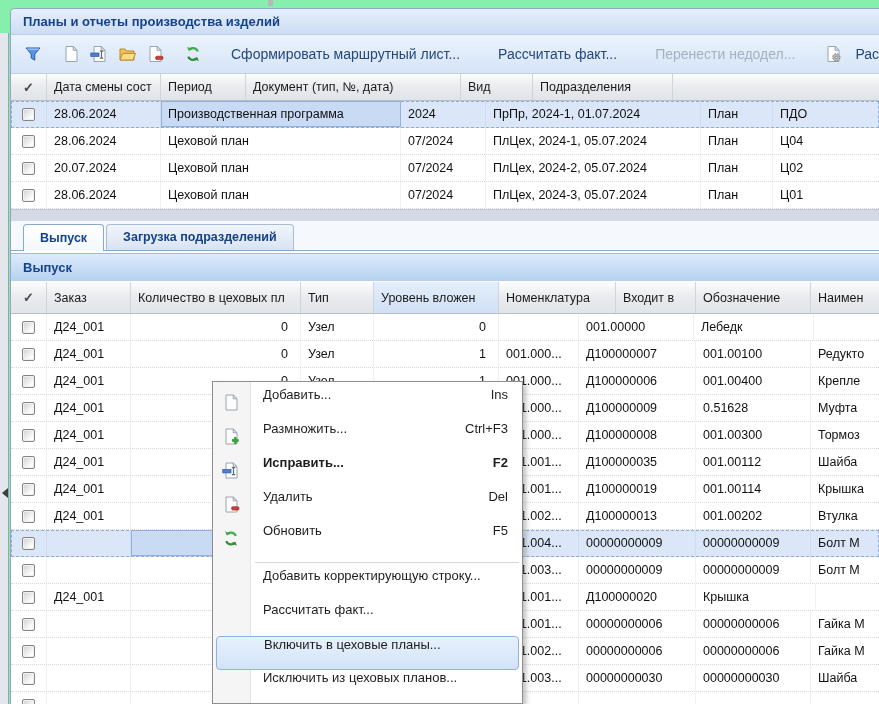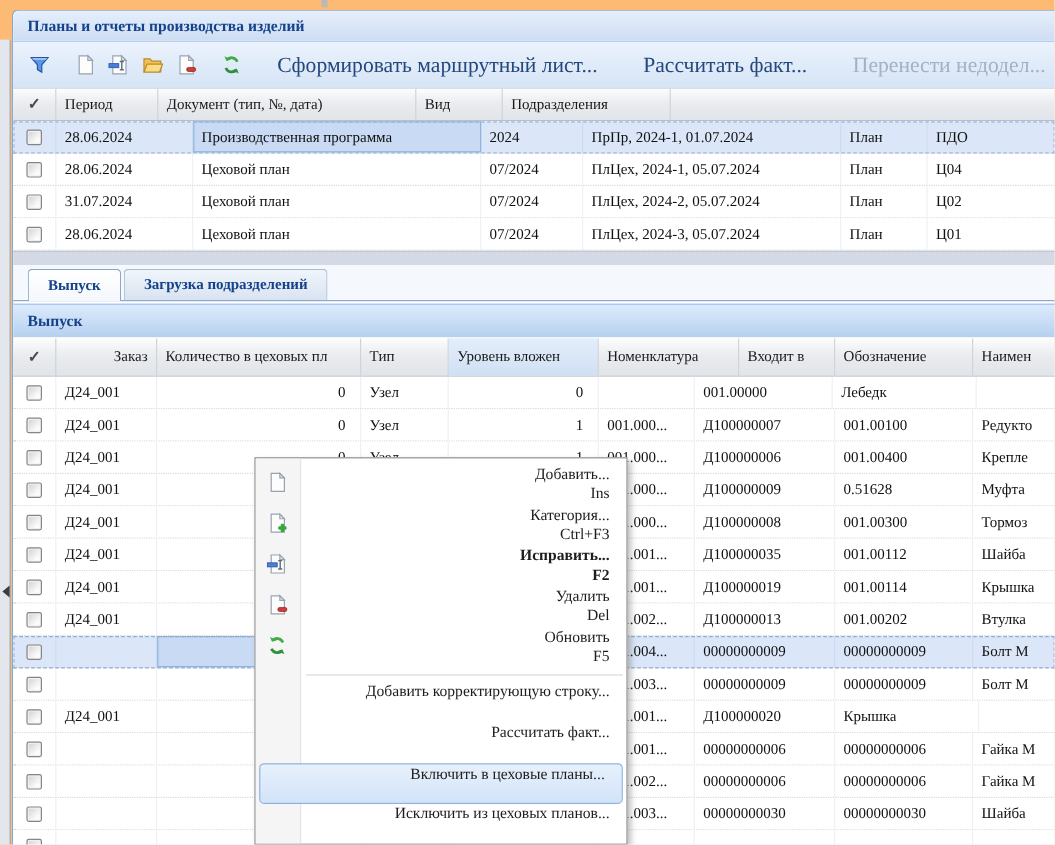--- a/index.html
+++ b/index.html
@@ -1,18 +1,18 @@
 <!DOCTYPE html>
 <html><head>
 <meta charset="utf-8">
 <style>
   * { margin:0; padding:0; box-sizing:border-box; }
   html,body { background:#fff; }
-  #root{ position:relative; width:879px; height:704px; background:#fdba74;
-         font-family:Liberation Serif, serif; overflow:hidden; color:#111; }
+  #root{ position:relative; width:879px; height:704px; background:#86efac;
+         font-family:Liberation Sans, sans-serif; overflow:hidden; color:#111; }
 
   
   .gutter{ position:absolute; left:0; top:33px; width:9px; bottom:0;
            background:#e4e6ee; border-right:1px solid #9aa2ac; }
   .collapse-handle{ position:absolute; left:1px; top:486px; width:8px; height:14px; cursor:pointer; }
   .collapse-handle::before{ content:""; position:absolute; left:1px; top:2px; width:0; height:0;
            border-top:5px solid transparent; border-bottom:5px solid transparent;
            border-right:6px solid #3d3d3d; }
   .artifact{ position:absolute; left:268px; top:0; width:5px; height:6px; background:#b9b9bd; }
 
@@ -24,21 +24,21 @@
   .titlebar{ position:absolute; left:0; top:0; width:100%; height:26px;
         background:linear-gradient(#e6effc,#cdddf2); border-bottom:1px solid #b9cfe8;
         line-height:26px; padding-left:12px; font-size:13px; font-weight:bold; color:#15428b;
         border-radius:5px 0 0 0; }
 
   .toolbar{ position:absolute; left:0; top:26px; width:100%; height:39px;
         background:linear-gradient(#ebf3fd,#d6e4f6); border-bottom:1px solid #bcd0e8;
         display:flex; align-items:center; padding-left:8px; }
   .tbtn{ display:flex; align-items:center; height:26px; padding:0 5px; border-radius:3px; cursor:pointer; }
   .tsep{ width:1px; height:20px; background:#b3c7e0; box-shadow:1px 0 0 #f2f7fd; margin:0 5px; }
-  .ttext{ font-size:18px; color:#24477c; padding:0 9px; white-space:nowrap; }
+  .ttext{ font-size:14px; color:#24477c; padding:0 9px; white-space:nowrap; }
   .ttext.disabled{ color:#a3b1c3; cursor:default; }
   .tbtn svg{ display:block; }
 
   
   .hdr{ display:flex; background:linear-gradient(#fdfdfd,#eaecef 45%,#e1e4e8);
         border-bottom:1px solid #b9bfc7; }
   .hcell{ position:relative; height:100%; border-right:1px solid #cfd4da; padding:0 7px;
         font-size:12.5px; color:#1a1a1a; white-space:nowrap; overflow:hidden;
         display:flex; align-items:center; flex:none; cursor:pointer; }
   .hcell.sorted{ background:linear-gradient(#e4eefb,#cfe0f4); }
@@ -54,21 +54,21 @@
   .c.center{ display:flex; align-items:center; justify-content:center; padding:0; }
   .c.focus{ background:#c9dbf4; outline:1px solid #90b3dd; outline-offset:-1px; }
   .cb{ display:inline-block; width:13px; height:13px; border:1px solid #858585; border-radius:2px;
        background:linear-gradient(135deg,#cfcfcf,#fdfdfd 75%); box-shadow:inset 0 0 0 1px #eef1f4; cursor:pointer; }
   .checkmark{ color:#4a4a4a; font-weight:bold; font-size:13px; }
 
   
   .u-check{width:36px;} .u-date{width:114px;} .u-cat{width:240px;} .u-period{width:85px;}
   .u-doc{width:215px;} .u-kind{width:72px;} .u-div{width:140px;}
   
-  .l-check{width:36px;} .l-order{width:84px;justify-content:flex-end;} .l-qty{width:170px;} .l-type{width:73px;}
+  .l-check{width:36px;} .l-order{width:84px;} .l-qty{width:170px;} .l-type{width:73px;}
   .l-level{width:125px;} .l-parent{width:80px;} .l-nom{width:117px;} .l-des{width:115px;} .l-name{width:120px;}
 
   .grid-upper{ position:absolute; left:0; top:65px; width:100%; height:135px; }
   .grid-upper .hdr{ height:27px; }
   .grid-upper .rows{ height:108px; }
 
   .splitter{ position:absolute; left:0; top:200px; width:100%; height:12px;
        background:#d3dae6; border-top:1px solid #bfc7d4; }
 
   .tabstrip{ position:absolute; left:0; top:212px; width:100%; height:30px;
@@ -86,22 +86,22 @@
   .grid-lower{ position:absolute; left:0; top:273px; width:100%; height:423px; }
   .grid-lower .hdr{ height:32px; }
   .grid-lower .rows{ height:391px; }
 
   
   .ctx{ position:absolute; left:212px; top:381px; width:311px; height:323px; background:#fff;
         border:1px solid #8f8f8f; box-shadow:3px 3px 5px rgba(70,70,70,.35); z-index:50; overflow:hidden;
         padding-top:5px; }
   .ctx-gutter{ position:absolute; left:0; top:0; bottom:0; width:38px; background:#f5f5f5;
         border-right:1px solid #e4e4e4; }
-  .mi{ position:relative; height:34px; display:flex; align-items:flex-end; padding-left:50px;
-        padding-right:14px; font-size:13px; color:#1d1d1d; cursor:pointer; z-index:1;flex-direction:column; }
+  .mi{ position:relative; height:34px; display:flex; align-items:flex-start; padding-left:50px;
+        padding-right:14px; font-size:13px; color:#1d1d1d; cursor:pointer; z-index:1; }
   .mi .ic{ position:absolute; left:9px; top:50%; transform:translateY(-50%); }
   .mi .sc{ margin-left:auto; padding-left:14px; }
   .mi.bold, .mi.bold .sc{ font-weight:bold; }
   .mi.hl{ background:linear-gradient(#e8f1fc,#d2e3f8); border:1px solid #8db2e3; border-radius:4px;
         margin:0 3px; padding-left:47px; }
   .msep{ height:1px; background:#d9d9d9; margin:5px 3px 5px 42px; z-index:1; position:relative; }
 </style>
 </head>
 <body>
 
@@ -193,20 +193,23 @@
           </span>
           <span class="ttext">Расширен</span>
         </div>
       </div>
 
     <div class="grid-upper">
       <div class="hdr">
         <div class="hcell center u-check">
             <span class="checkmark">✓</span>
           </div>
+        <div class="hcell u-date">
+            <span>Дата смены сост</span>
+          </div>
         <div class="hcell u-period">
             <span>Период</span>
           </div>
         <div class="hcell u-doc">
             <span>Документ (тип, №, дата)</span>
           </div>
         <div class="hcell u-kind">
             <span>Вид</span>
           </div>
         <div class="hcell u-div">
@@ -233,21 +236,21 @@
             <div class="c u-cat">Цеховой план</div>
             <div class="c u-period">07/2024</div>
             <div class="c u-doc">ПлЦех, 2024-1, 05.07.2024</div>
             <div class="c u-kind">План</div>
             <div class="c u-div">Ц04</div>
           </div>
           <div class="r">
             <div class="c center u-check">
               <span class="cb"></span>
             </div>
-            <div class="c u-date">31.07.2024</div>
+            <div class="c u-date">20.07.2024</div>
             <div class="c u-cat">Цеховой план</div>
             <div class="c u-period">07/2024</div>
             <div class="c u-doc">ПлЦех, 2024-2, 05.07.2024</div>
             <div class="c u-kind">План</div>
             <div class="c u-div">Ц02</div>
           </div>
           <div class="r">
             <div class="c center u-check">
               <span class="cb"></span>
             </div>
@@ -508,21 +511,21 @@
         <span>Добавить...</span>
         <span class="sc">Ins</span>
       </div>
       <div class="mi">
         <span class="ic"><svg width="18" height="18" viewBox="0 0 18 18">
             <path d="M4 1.5h7.2L15 5.3V16.5H4z" fill="#fdfdfd" stroke="#98a4b0"></path>
             <path d="M11.2 1.5v3.8H15z" fill="#e9eef3" stroke="#98a4b0"></path>
             <rect x="9.8" y="11.6" width="7" height="2.8" rx="1.1" fill="#35a83c"></rect>
             <rect x="11.9" y="9.5" width="2.8" height="7" rx="1.1" fill="#35a83c"></rect>
           </svg></span>
-        <span>Категория...</span>
+        <span>Размножить...</span>
         <span class="sc">Ctrl+F3</span>
       </div>
       <div class="mi bold">
         <span class="ic"><svg width="18" height="18" viewBox="0 0 18 18">
             <path d="M4 1.5h7.2L15 5.3V16.5H4z" fill="#fdfdfd" stroke="#98a4b0"></path>
             <path d="M11.2 1.5v3.8H15z" fill="#e9eef3" stroke="#98a4b0"></path>
             <rect x="0.8" y="8" width="8.2" height="3.4" fill="#4a7edb" stroke="#2c56a8" stroke-width="0.7"></rect>
             <path d="M11.5 6.2v7M9.8 6.2h3.4M9.8 13.2h3.4" stroke="#5f6c79" stroke-width="1.2" fill="none"></path>
           </svg></span>
         <span>Исправить...</span>

